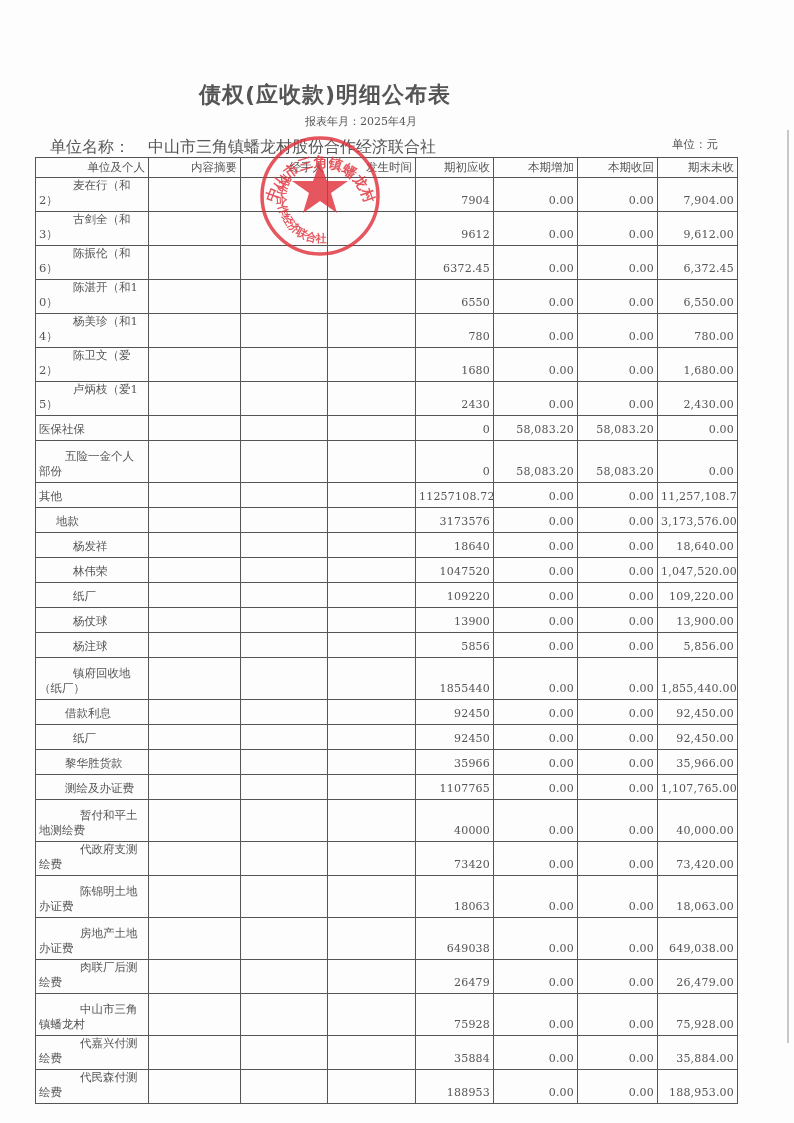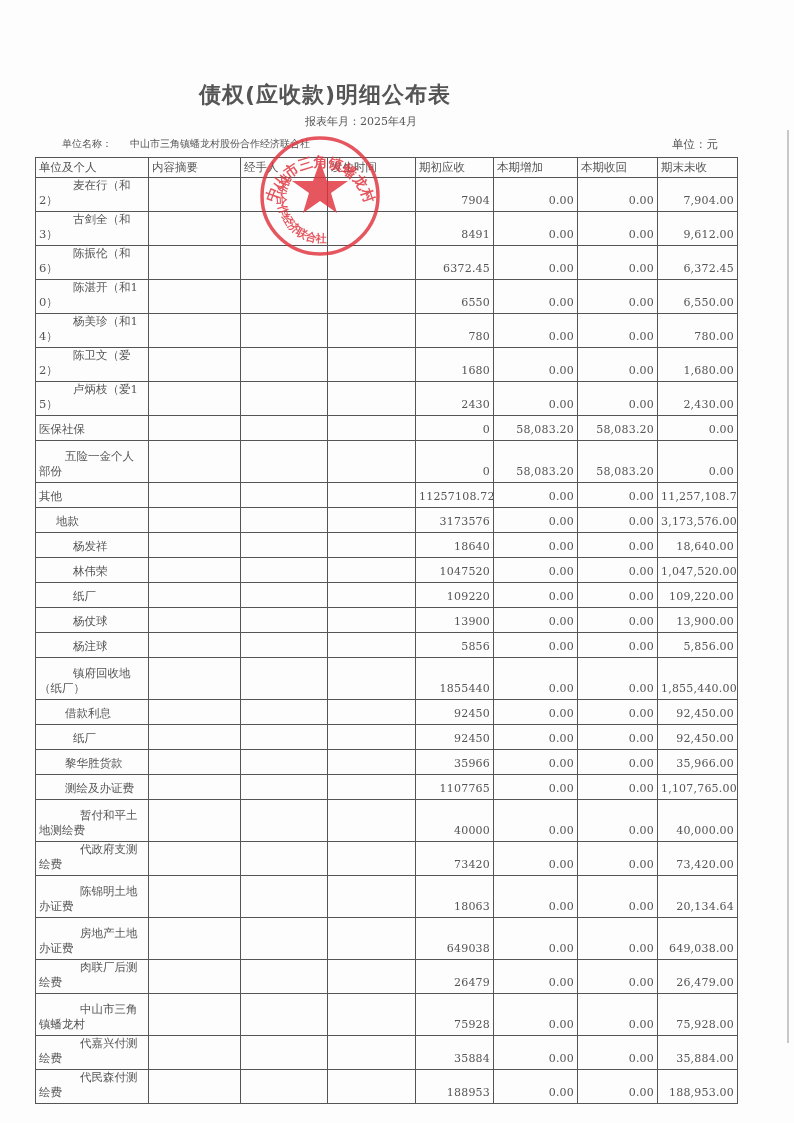--- a/index.html
+++ b/index.html
@@ -7,32 +7,32 @@
       width: 794px; height: 1123px; background: #fdfdfd; position: relative; overflow: hidden;
       font-family: "DejaVu Serif", "Liberation Serif", serif; color: #444;
     }
     .edge-line { position: absolute; right: 5px; top: 130px; bottom: 80px; width: 2px; background: #c8c8c8; }
     .title {
       position: absolute; top: 80px; left: 0; width: 650px; text-align: center;
       font-family: "DejaVu Sans", "Liberation Sans", sans-serif;
       font-size: 22px; font-weight: bold; color: #555; letter-spacing: 1px;
     }
     .period { position: absolute; top: 114px; left: 305px; font-size: 11px; color: #555; }
-    .org-line { position: absolute; top: 137px; left: 62px; font-size: 10px; color: #555; font-family: Liberation Mono, monospace; }
+    .org-line { position: absolute; top: 137px; left: 50px; font-size: 16px; color: #555; font-family: Liberation Mono, monospace; }
     .org-line .org-name { margin-left: 18px; }
     .unit { position: absolute; top: 137px; left: 672px; font-size: 11.5px; color: #555; }
     table.ledger {
       position: absolute; top: 157px; left: 35px; border-collapse: collapse; table-layout: fixed;
       width: 702px; font-size: 11.5px;
     }
     table.ledger th, table.ledger td {
       border: 1px solid #555; padding: 0 3px; height: 21px; line-height: 15px; vertical-align: bottom;
       color: #555; font-weight: normal; overflow: hidden; white-space: nowrap;
     }
-    table.ledger th { text-align: left; vertical-align: middle; height: 19px; }
+    table.ledger th { text-align: right; vertical-align: middle; height: 19px; }
     table.ledger td.num { text-align: right; font-family: "DejaVu Serif", serif; font-size: 11px; letter-spacing: 0.2px; padding-bottom: 3px; }
     table.ledger td.name { white-space: normal; padding-bottom: 3px; word-break: break-all; }
     table.ledger tr.tall td { height: 38px; }
     .ind0 { text-indent: 0; }
     .ind1 { text-indent: 17px; }
     .ind2 { text-indent: 26px; }
     .ind3 { text-indent: 34px; }
     .ind4 { text-indent: 41px; }
     .stamp {
       position: absolute; left: 257px; top: 133px; width: 126px; height: 126px; pointer-events: none; opacity: 0.82;
@@ -87,21 +87,21 @@
         <td class="num">7904</td>
         <td class="num">0.00</td>
         <td class="num">0.00</td>
         <td class="num">7,904.00</td>
       </tr>
       <tr>
         <td class="name ind3">古剑全（和3）</td>
         <td></td>
         <td></td>
         <td></td>
-        <td class="num">8491</td>
+        <td class="num">9612</td>
         <td class="num">0.00</td>
         <td class="num">0.00</td>
         <td class="num">9,612.00</td>
       </tr>
       <tr>
         <td class="name ind3">陈振伦（和6）</td>
         <td></td>
         <td></td>
         <td></td>
         <td class="num">6372.45</td>
@@ -310,21 +310,21 @@
         <td class="num">73,420.00</td>
       </tr>
       <tr class="tall">
         <td class="name ind4">陈锦明土地办证费</td>
         <td></td>
         <td></td>
         <td></td>
         <td class="num">18063</td>
         <td class="num">0.00</td>
         <td class="num">0.00</td>
-        <td class="num">20,134.64</td>
+        <td class="num">18,063.00</td>
       </tr>
       <tr class="tall">
         <td class="name ind4">房地产土地办证费</td>
         <td></td>
         <td></td>
         <td></td>
         <td class="num">649038</td>
         <td class="num">0.00</td>
         <td class="num">0.00</td>
         <td class="num">649,038.00</td>

